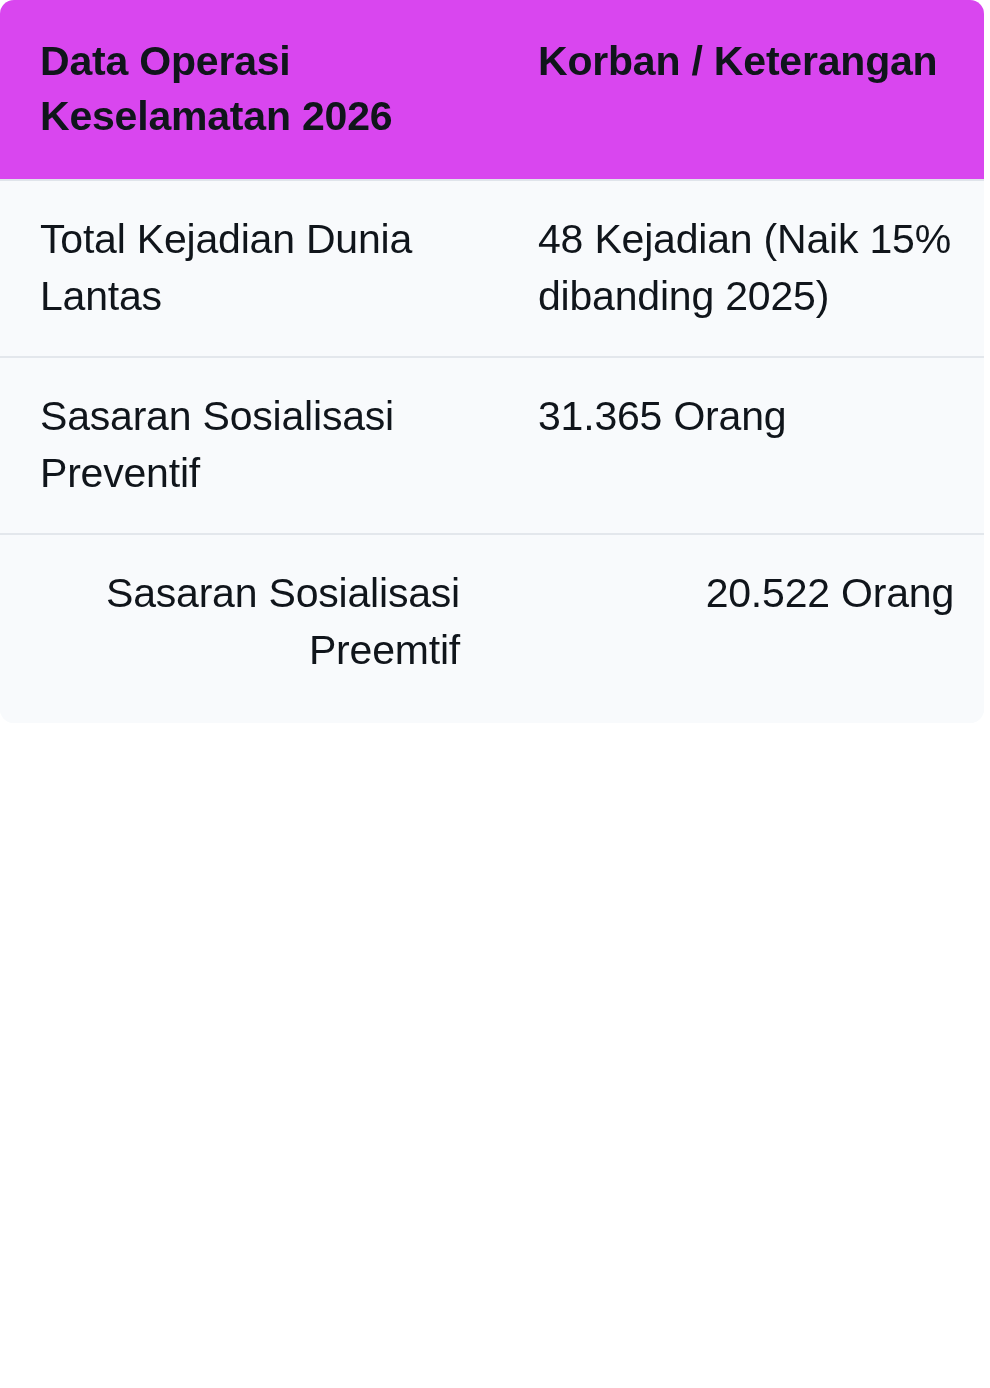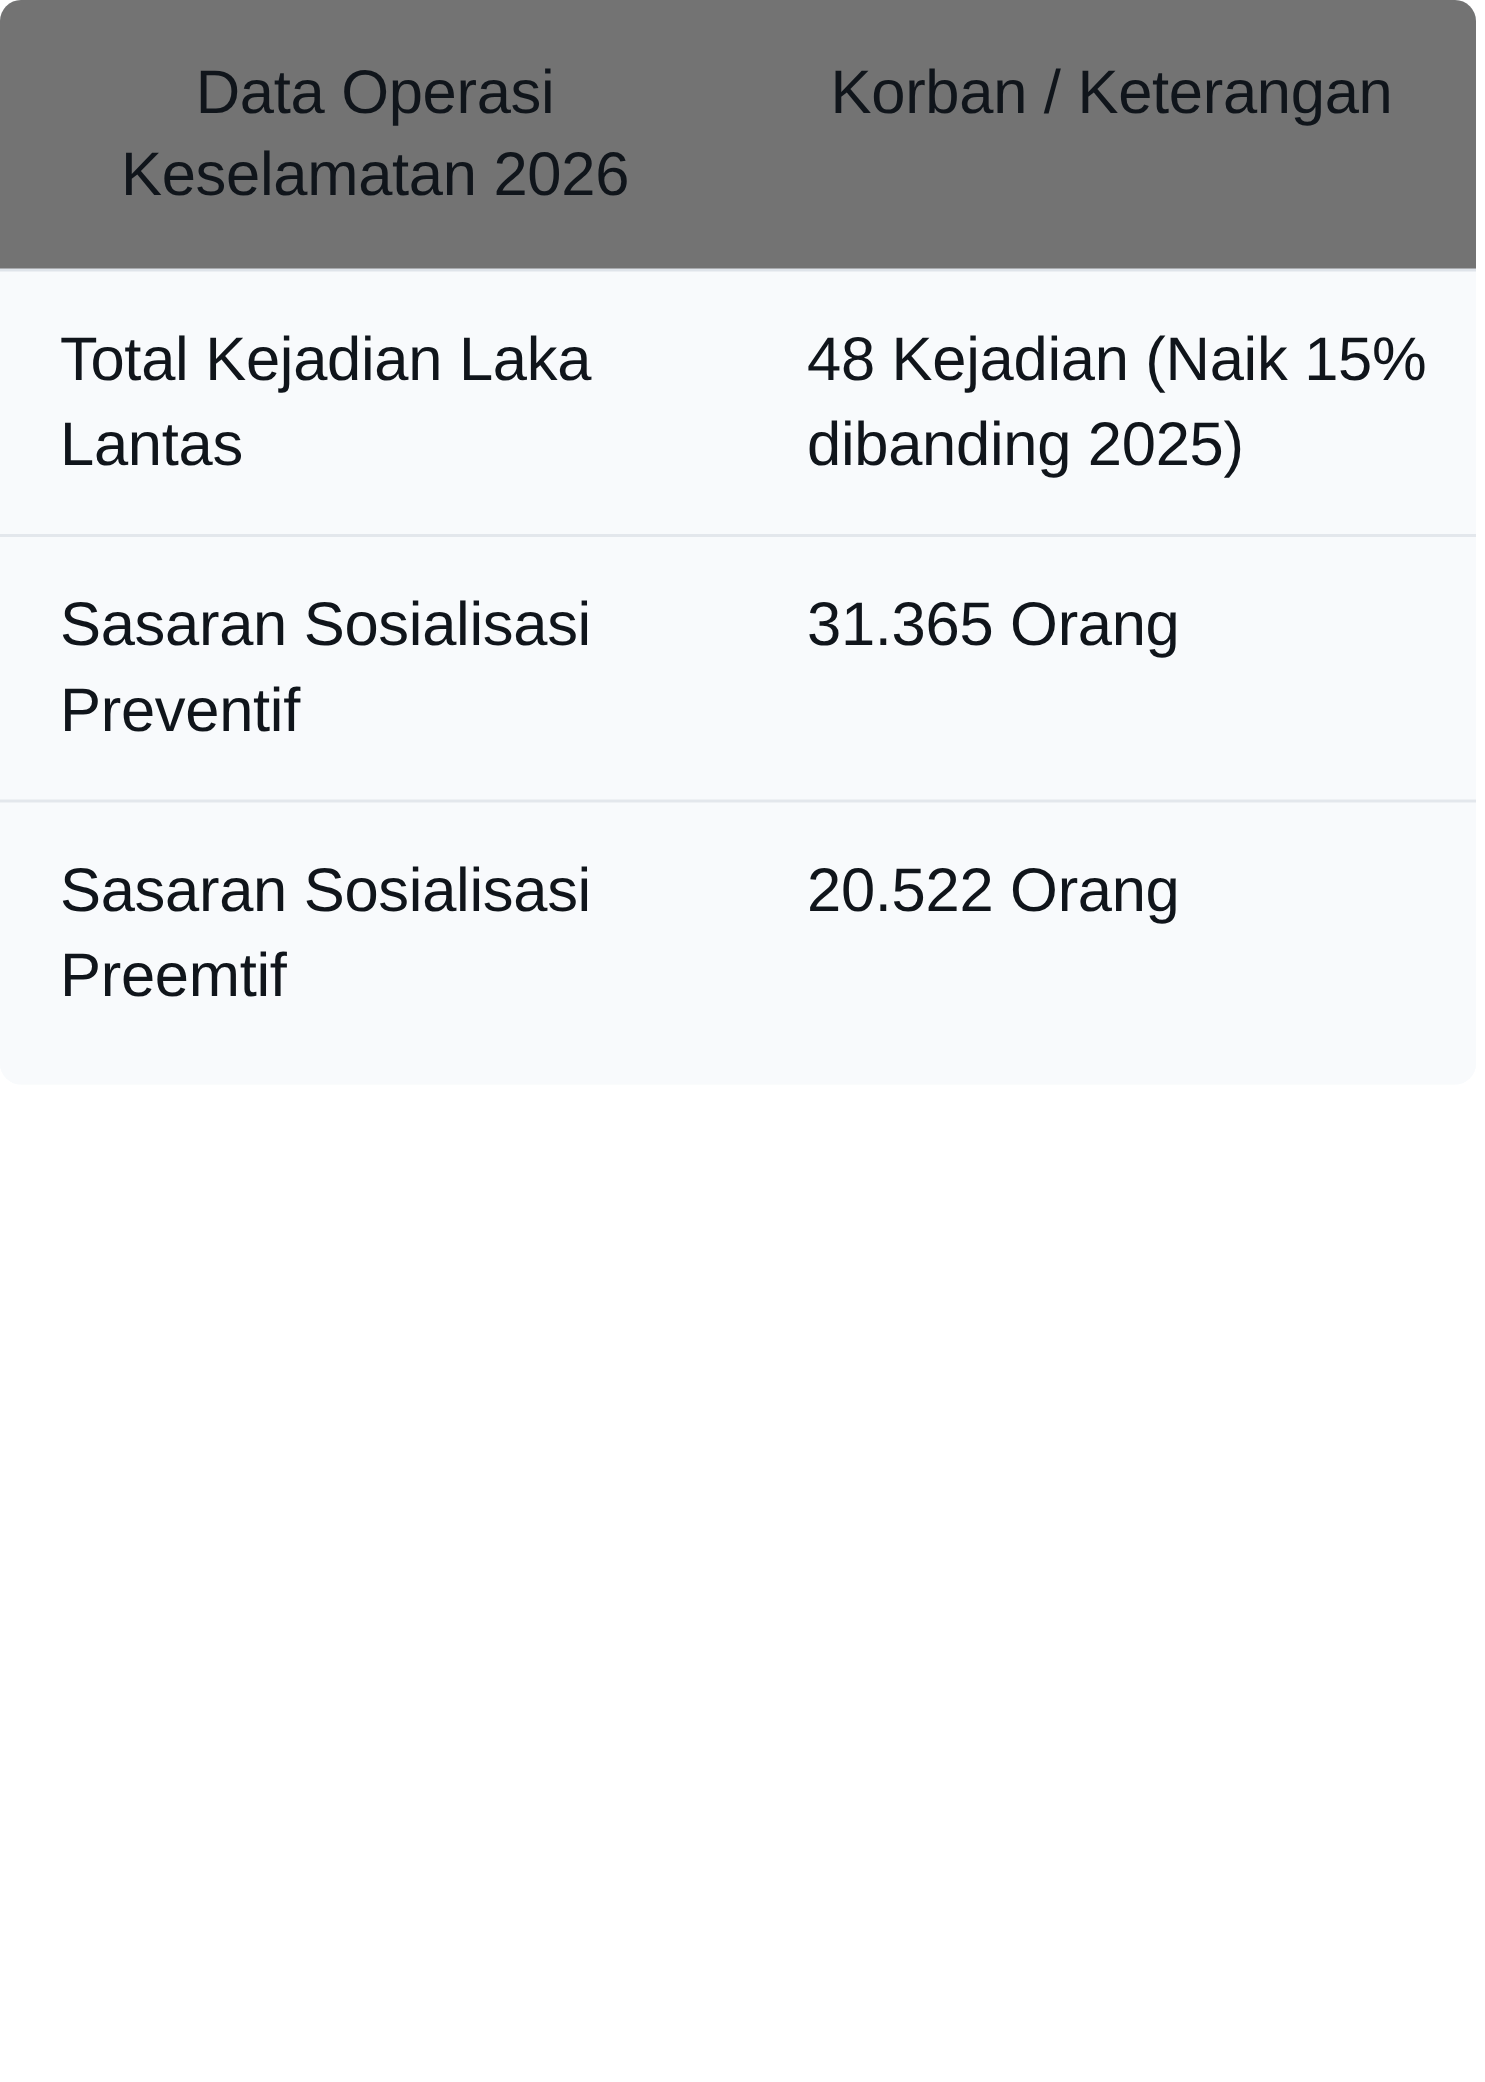--- a/index.html
+++ b/index.html
@@ -24,24 +24,24 @@
     border-collapse: collapse;
     table-layout: fixed;
     border-radius: 14px;
     overflow: hidden;
     background: #f8fafc;
   }
   table.data-table col.col-label { width: 500px; }
   table.data-table col.col-value { width: 484px; }
 
   thead th {
-    background: #737373;
-    text-align: center;
+    background: #d946ef;
+    text-align: left;
     vertical-align: top;
-    font-weight: 400;
+    font-weight: 700;
     color: #10151b;
     font-size: 41px;
     line-height: 1.33;
     padding: 34px 40px 36px 40px;
     letter-spacing: -0.2px;
   }
   thead th.value-col {
     padding-left: 38px;
   }
   tbody td {
@@ -58,40 +58,41 @@
   }
   tbody td.value-col {
     padding-left: 38px;
     padding-right: 30px;
   }
   tbody tr:first-child td {
     border-top: 2px solid #dfe4ea;
   }
   tbody tr:last-child td {
     padding-bottom: 44px;
+    text-align: right;
   }
 </style>
 </head>
 <body>
 
 <div class="table-wrap">
   <table class="data-table">
     <colgroup>
       <col class="col-label">
       <col class="col-value">
     </colgroup>
     <thead>
       <tr>
         <th class="label-col">Data Operasi Keselamatan 2026</th>
         <th class="value-col">Korban / Keterangan</th>
       </tr>
     </thead>
     <tbody>
       <tr>
-        <td class="label-col">Total Kejadian Laka Lantas</td>
+        <td class="label-col">Total Kejadian Dunia Lantas</td>
         <td class="value-col">48 Kejadian (Naik 15% dibanding 2025)</td>
       </tr>
       <tr>
         <td class="label-col">Sasaran Sosialisasi Preventif</td>
         <td class="value-col">31.365 Orang</td>
       </tr>
       <tr>
         <td class="label-col">Sasaran Sosialisasi Preemtif</td>
         <td class="value-col">20.522 Orang</td>
       </tr>

